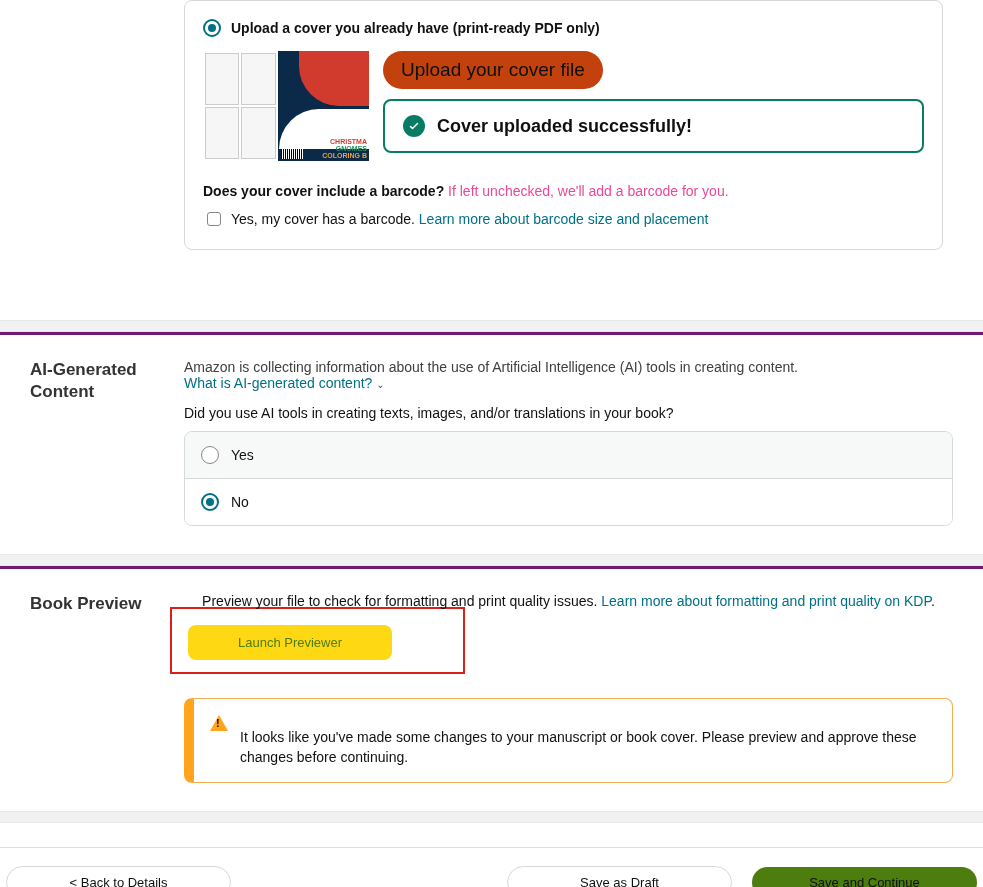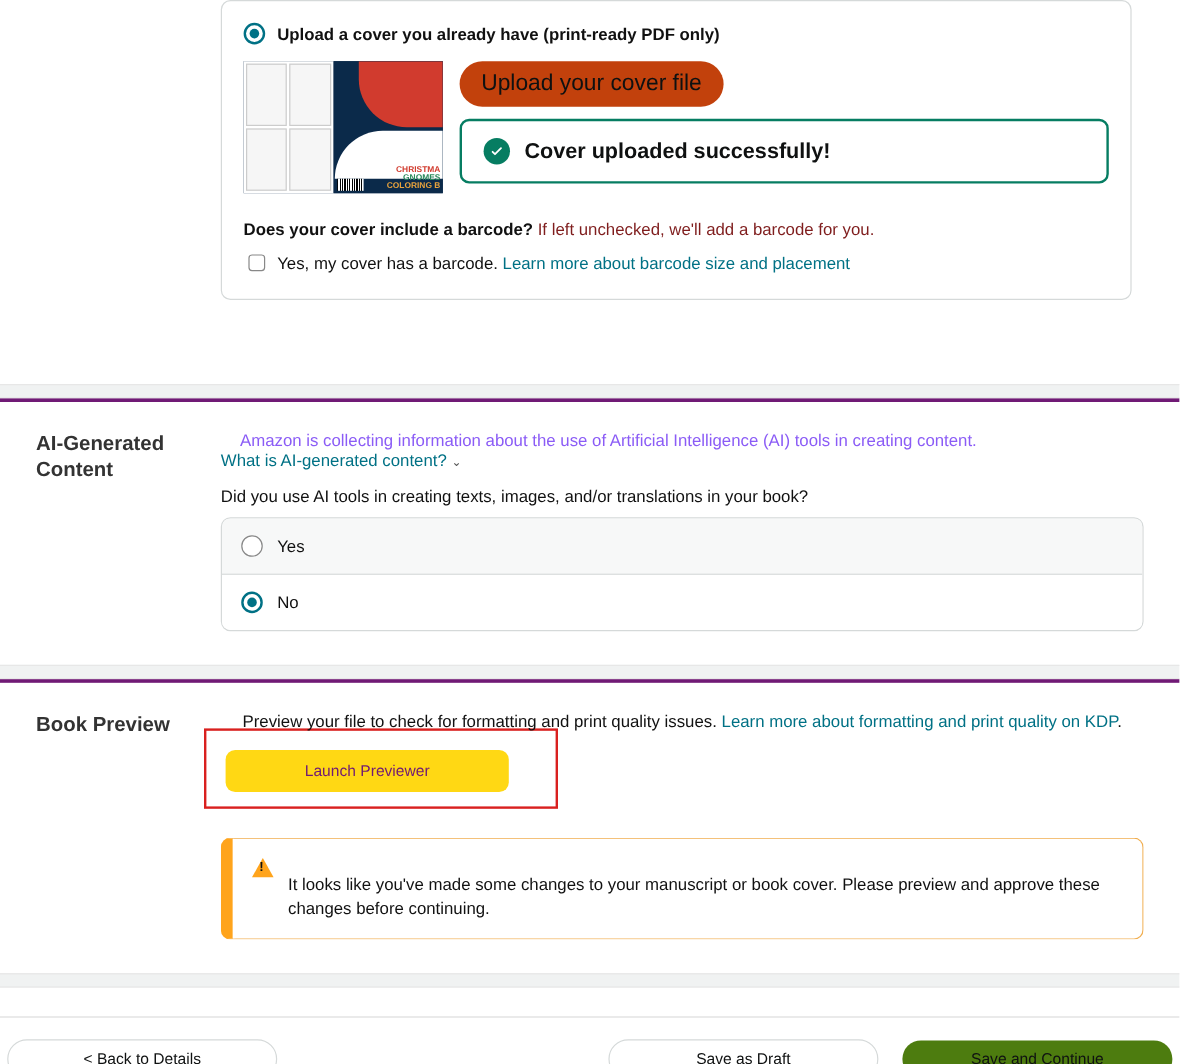--- a/index.html
+++ b/index.html
@@ -76,28 +76,28 @@
       display:flex; align-items:center; gap:12px; margin-top:10px; flex:1;
       background:#fff;
     }
     .check-circle {
       width:22px; height:22px; border-radius:50%; background:#067d62; display:flex; align-items:center; justify-content:center; color:#fff; font-size:13px; flex-shrink:0;
     }
     .success-text { font-size:18px; font-weight:700; color:#0f1111; }
 
     .question { font-size:14px; margin-top:22px; }
     .question b { font-weight:700; }
-    .question .hint{ color:#7f1d1d; }
+    .question .hint{ color:#ec4899; }
     .checkbox-row { display:flex; align-items:center; gap:10px; margin-top:12px; padding-left:4px;}
     .checkbox-box {
       width:14px; height:14px; border:1px solid #888; border-radius:3px; background:#fff; flex-shrink:0;
     }
 
     
-    .ai-intro { color:#8b5cf6;margin-left:16px; }
+    .ai-intro { color:#404040; }
     .chevron { font-size:10px; color:#555; }
     .ai-question { margin-top:14px; margin-bottom:10px; }
     .radio-card {
       border:1px solid #d5d9d9; border-radius:8px; overflow:hidden;
     }
     .radio-card-row {
       display:flex; align-items:center; gap:12px; padding:14px 16px;
     }
     .radio-card-row + .radio-card-row { border-top:1px solid #d5d9d9; }
     .radio-card-row.selected { background:#fff; }
@@ -106,21 +106,21 @@
       width:18px; height:18px; border-radius:50%; border:1px solid #888; flex-shrink:0; background:#fff;
     }
 
     
     .preview-text { color:#111;text-align:center; }
     .highlight-box {
       border:2px solid #d9201f; padding:16px 16px 12px 16px; margin-top:-2px; margin-left:-14px; width:295px;
     }
     .btn-launch {
       background:#ffd814; border:none; border-radius:8px; padding:10px 40px;
-      font-size:13px; cursor:pointer; color:#701a75; width:236px;
+      font-size:13px; cursor:pointer; color:#4d7c0f; width:204px;
     }
     .warning-banner {
       border:1px solid #f0ad4e; border-left:10px solid #ffa41c; border-radius:8px;
       padding:14px 16px; display:flex; gap:12px; margin-top:24px; background:#fff;
     }
     .warn-icon {
       width:0; height:0; border-left:9px solid transparent; border-right:9px solid transparent;
       border-bottom:16px solid #ffa41c; position:relative; flex-shrink:0; margin-top:2px;
     }
     .warn-icon::after{

